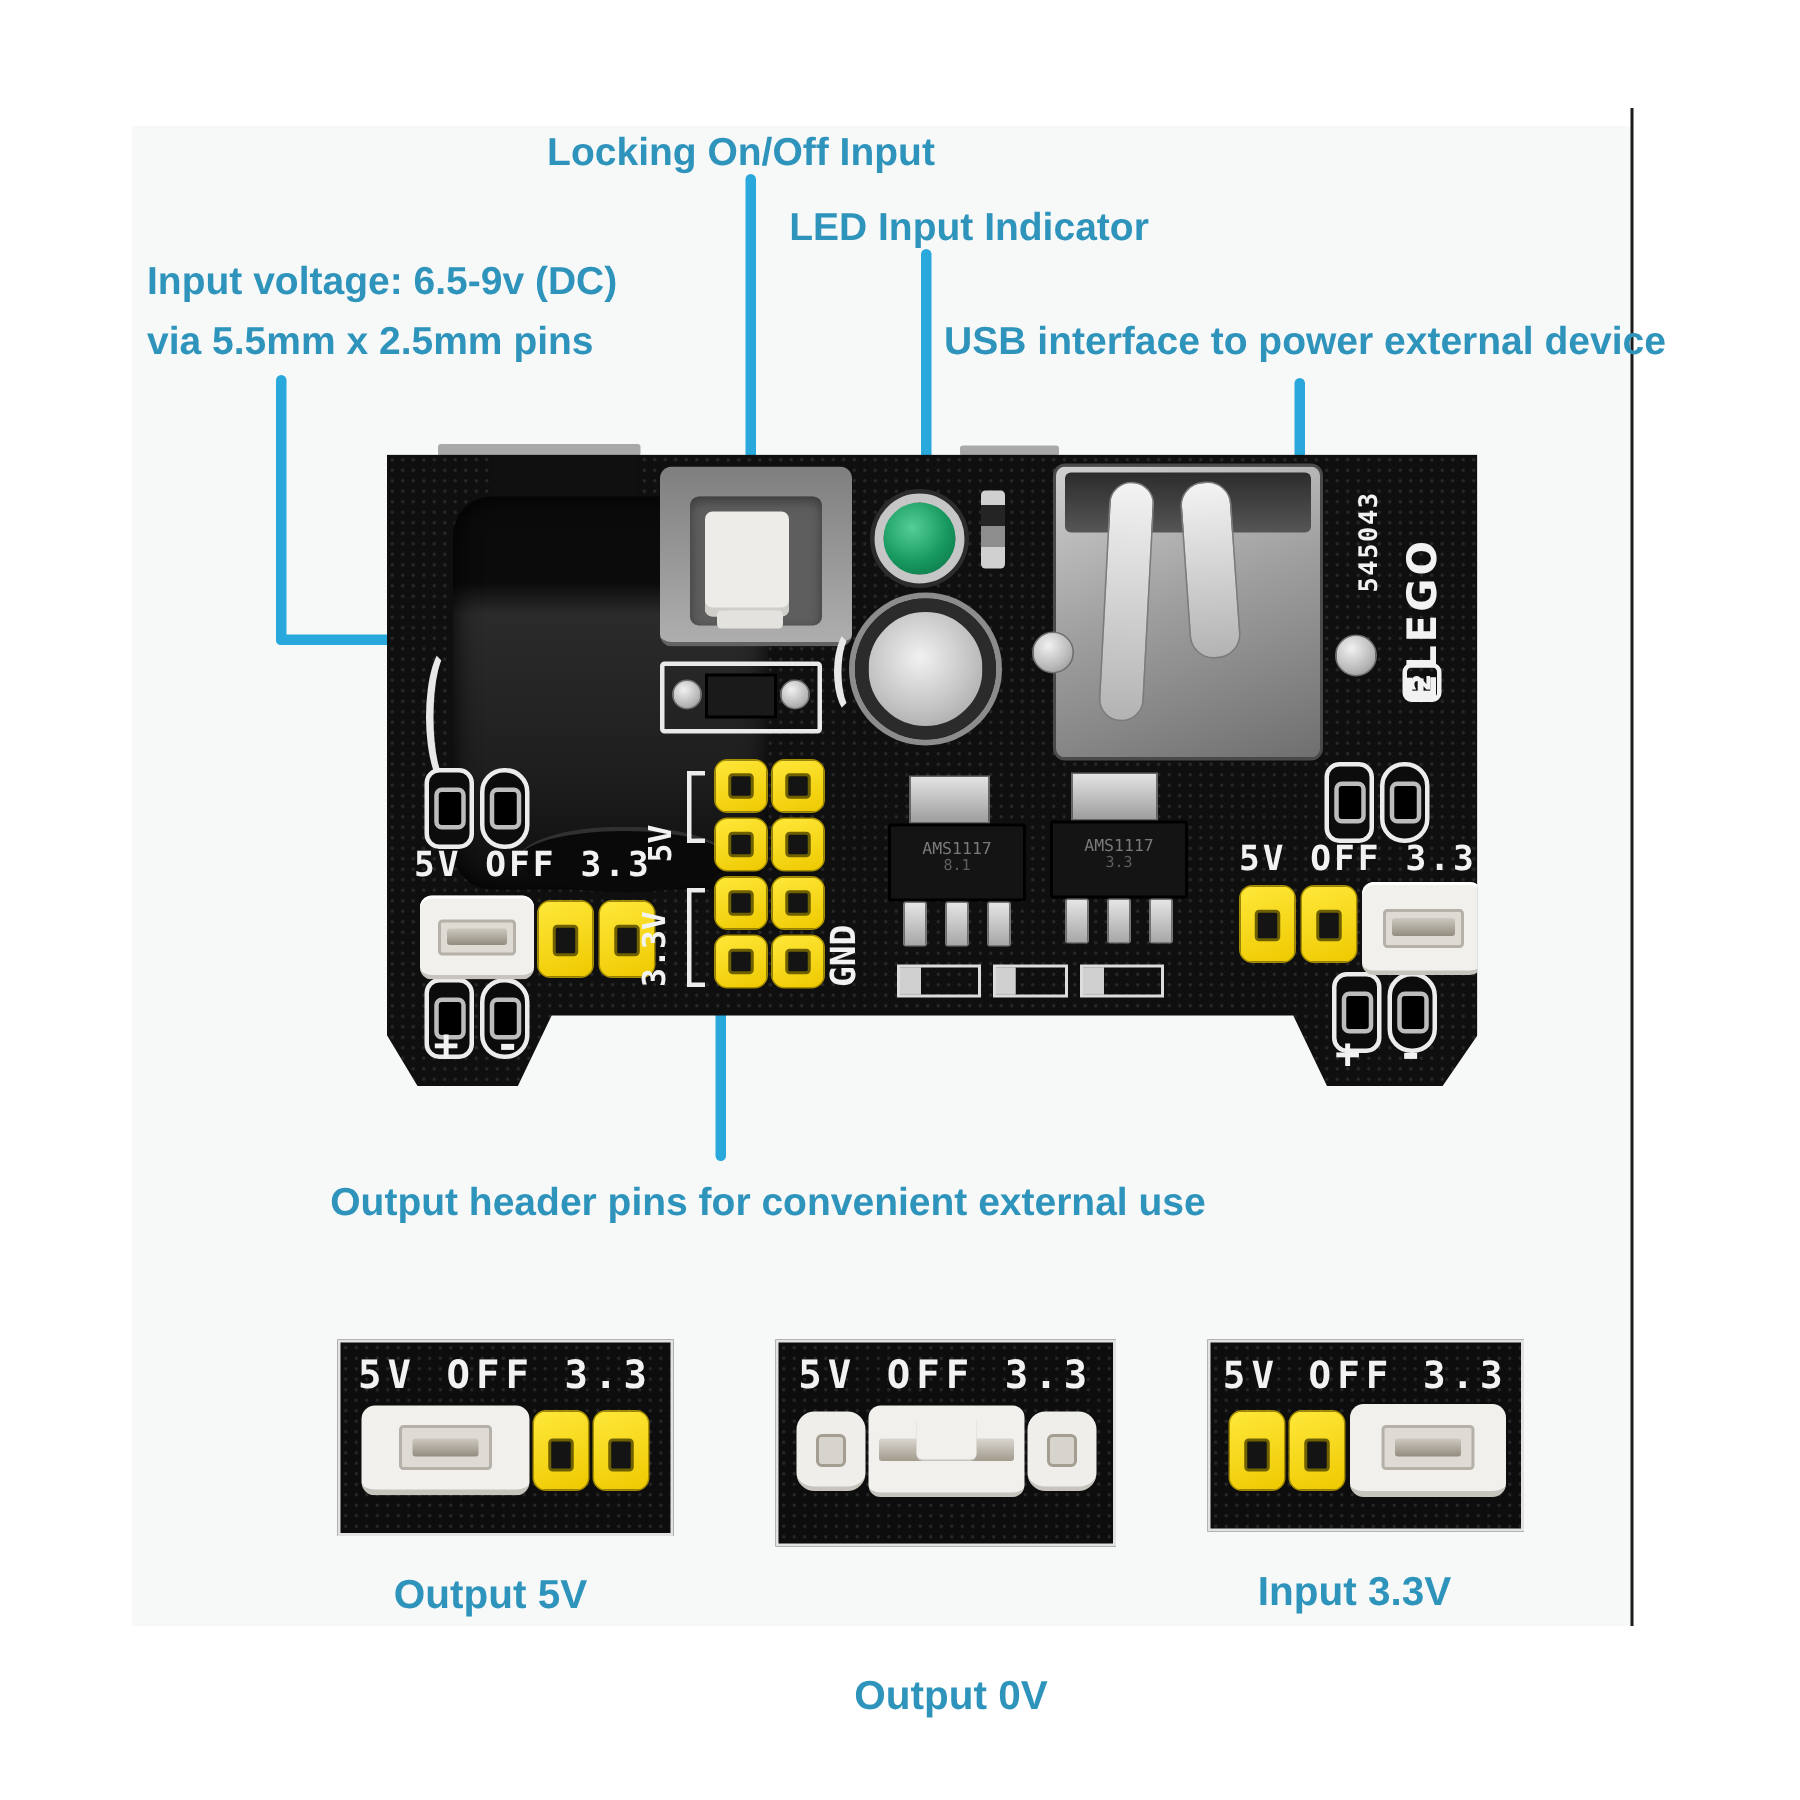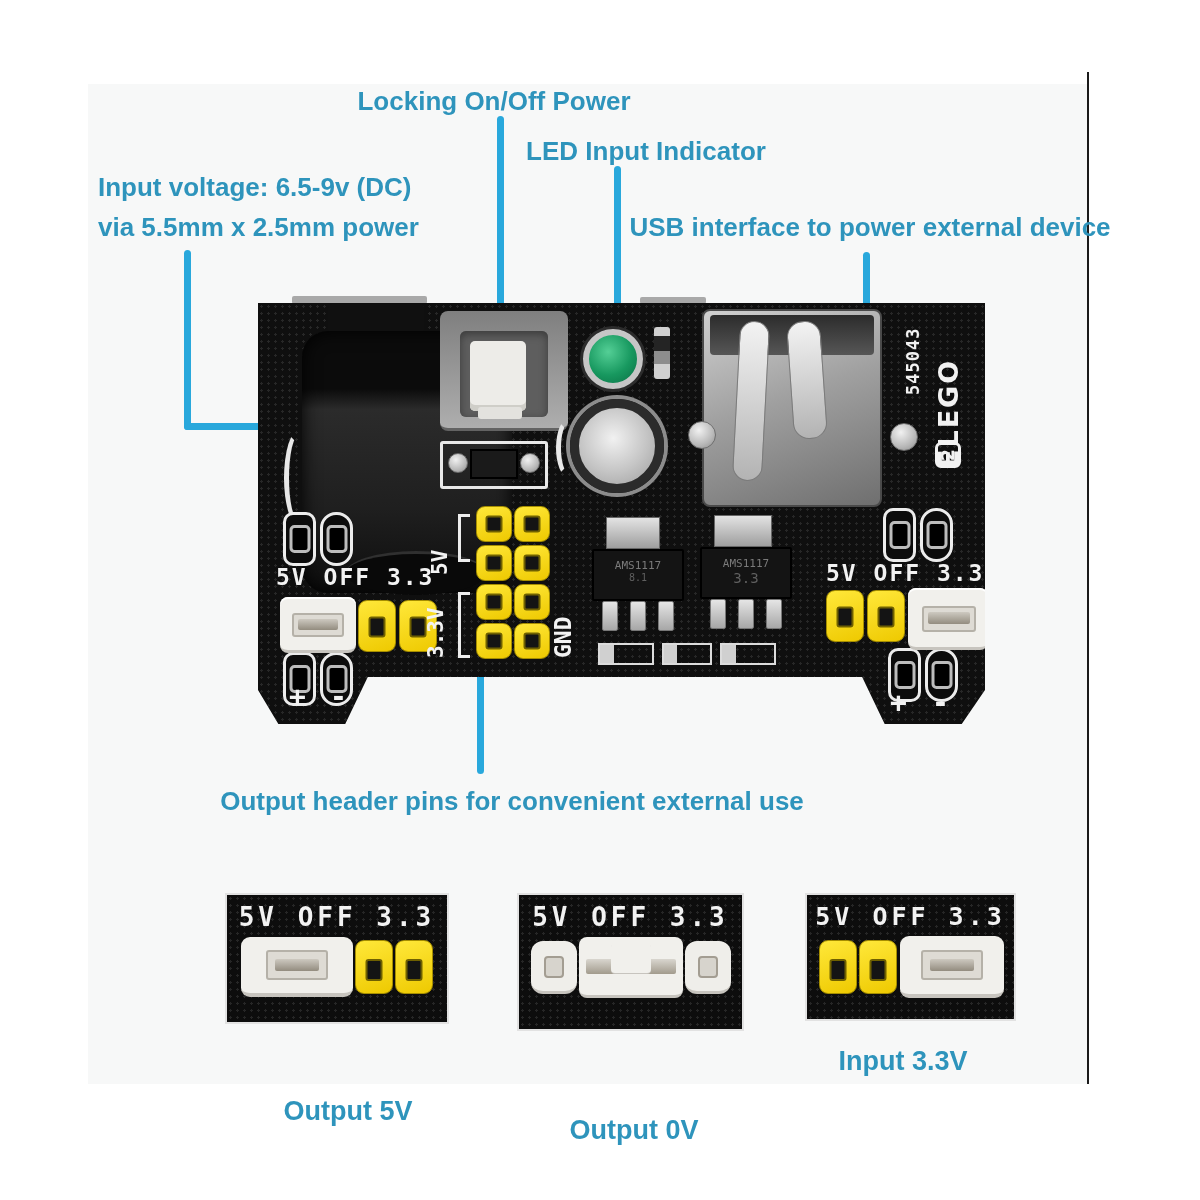--- a/index.html
+++ b/index.html
@@ -96,24 +96,24 @@
             font-family:"DejaVu Sans",sans-serif;margin-right:10px;}
   .brandrow{display:flex;align-items:center;}
 </style>
 </head>
 <body>
 
 <div id="stage">
   <div class="card"></div>
   <div class="edge-line" style="left:1087px;top:72px;width:2px;height:1012px;"></div>
 
-  <div class="ann center" style="left:494px;top:86px;">Locking On/Off Power</div>
+  <div class="ann center" style="left:494px;top:86px;">Locking On/Off Input</div>
   <div class="ann center" style="left:646px;top:136px;">LED Input Indicator</div>
   <div class="ann" style="left:98px;top:172px;">Input voltage: 6.5-9v (DC)</div>
-  <div class="ann" style="left:98px;top:212px;">via 5.5mm x 2.5mm power</div>
+  <div class="ann" style="left:98px;top:212px;">via 5.5mm x 2.5mm pins</div>
   <div class="ann center" style="left:870px;top:212px;">USB interface to power external device</div>
   <div class="ann center" style="left:512px;top:786px;">Output header pins for convenient external use</div>
 
   <div class="lline" style="left:497px;top:116px;width:7px;height:232px;"></div>
   <div class="ldot" style="left:487px;top:332px;"></div>
   <div class="lline" style="left:614px;top:166px;width:7px;height:186px;"></div>
   <div class="ldot" style="left:604px;top:336px;"></div>
   <div class="lline" style="left:184px;top:250px;width:7px;height:180px;"></div>
   <div class="lline" style="left:184px;top:423px;width:168px;height:7px;"></div>
   <div class="ldot" style="left:339px;top:413px;"></div>
@@ -216,21 +216,21 @@
       <span style="position:static;display:block;font-size:11px;">AMS1117</span>
       <span style="position:static;display:block;font-size:10px;color:#5f5f5f;">8.1</span>
     </div>
     <div class="leg" style="left:344px;top:298px;width:16px;height:30px;"></div>
     <div class="leg" style="left:372px;top:298px;width:16px;height:30px;"></div>
     <div class="leg" style="left:400px;top:298px;width:16px;height:30px;"></div>
 
     <div class="reg-tab" style="left:456px;top:212px;width:58px;height:32px;"></div>
     <div class="reg-body" style="left:442px;top:244px;width:92px;height:52px;padding-top:8px;">
       <span style="position:static;display:block;font-size:11px;">AMS1117</span>
-      <span style="position:static;display:block;font-size:14px;color:#5f5f5f;">3.3</span>
+      <span style="position:static;display:block;font-size:10px;color:#5f5f5f;">3.3</span>
     </div>
     <div class="leg" style="left:452px;top:296px;width:16px;height:30px;"></div>
     <div class="leg" style="left:480px;top:296px;width:16px;height:30px;"></div>
     <div class="leg" style="left:508px;top:296px;width:16px;height:30px;"></div>
 
     <div class="resgrp" style="left:340px;top:340px;width:56px;height:22px;">
       <span style="width:14px;background:#d0d0d0;"></span>
         <span style="flex:1;background:#979797;"></span>
         <span style="width:14px;background:#d0d0d0;"></span>
     </div>
@@ -278,16 +278,16 @@
     <div class="prow">
       <div class="c-ypin"></div>
       <div class="c-ypin"></div>
       <div class="c-wcap" style="width:104px;height:58px;margin-left:3px;">
           <div class="wslot"></div>
           <div class="wbar"></div>
         </div>
     </div>
   </div>
 
-  <div class="caption" style="left:348px;top:1048px;margin-top:48px;">Output 5V</div>
+  <div class="caption" style="left:327px;top:1048px;">Output 5V</div>
   <div class="caption" style="left:634px;top:1115px;">Output 0V</div>
   <div class="caption" style="left:903px;top:1046px;">Input 3.3V</div>
 </div>
 
 </body></html>

